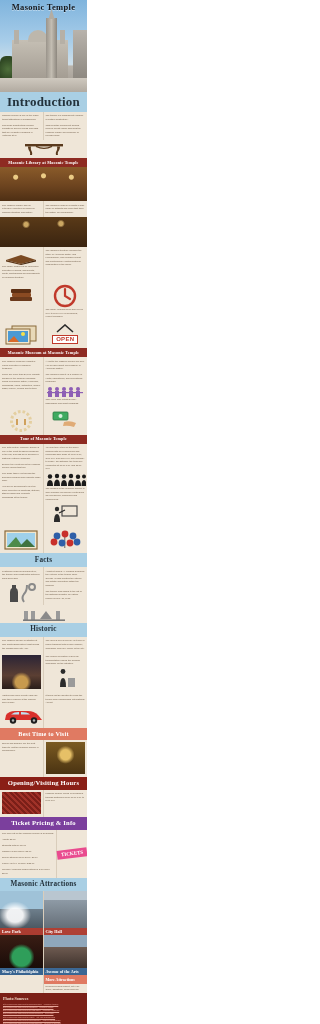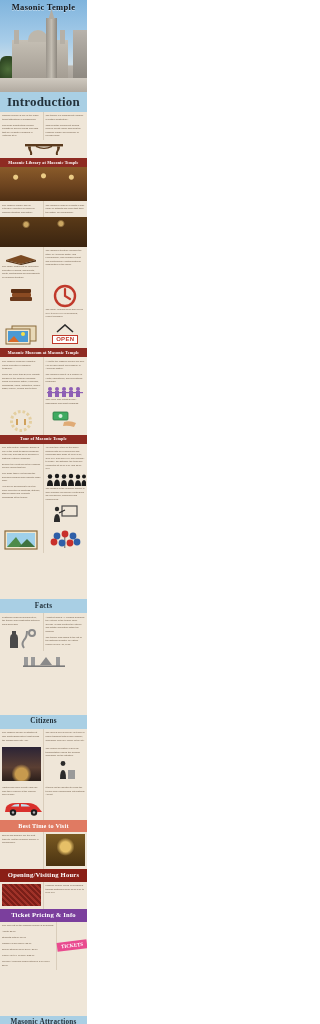--- a/index.html
+++ b/index.html
@@ -30,21 +30,20 @@
     background: #a9cfe4;
     color: #23323c;
     font-size: 13px;
     padding: 3.2px 0 3.4px;
   }
   .hdr-blue {
     background: #a9cfe4;
     color: #23323c;
     font-size: 7.2px;
     padding: 3.2px 0 3.4px;
-    margin-top: 46px;
   }
   .hdr-maroon {
     background: #8e2b22;
     font-size: 4.1px;
     padding: 2.4px 0 2.6px;
   }
   .hdr-maroon-lg {
     background: #8a1f16;
     font-size: 6.6px;
     padding: 3px 0 3.2px;
@@ -473,21 +472,21 @@
   <div class="icon-tile">
     <svg class="mini" width="44" height="14" viewBox="0 0 44 14">
       <rect x="2" y="4" width="4" height="9" fill="#9a9a9a"></rect>
       <rect x="9" y="4" width="4" height="9" fill="#9a9a9a"></rect>
       <path d="M18 12 L24 4 L30 12 Z" fill="#8a8a8a"></path>
       <rect x="34" y="4" width="4" height="9" fill="#9a9a9a"></rect>
       <rect x="1" y="12.4" width="42" height="1.6" fill="#7a7a7a"></rect>
     </svg>
   </div>
 
-  <div class="band hdr-blue">Citizens</div>
+  <div class="band hdr-blue">Historic</div>
   <div class="cols">
     <div class="col">
       <div class="para">The Masonic Temple is situated at One North Broad Street right across the Philadelphia City Hall.</div>
     </div>
     <div class="col">
       <div class="para">The area is well served by all types of public transport with nearby subway, accessible from any corner of the city.</div>
     </div>
   </div>
   <div class="cols">
     <div class="col">

